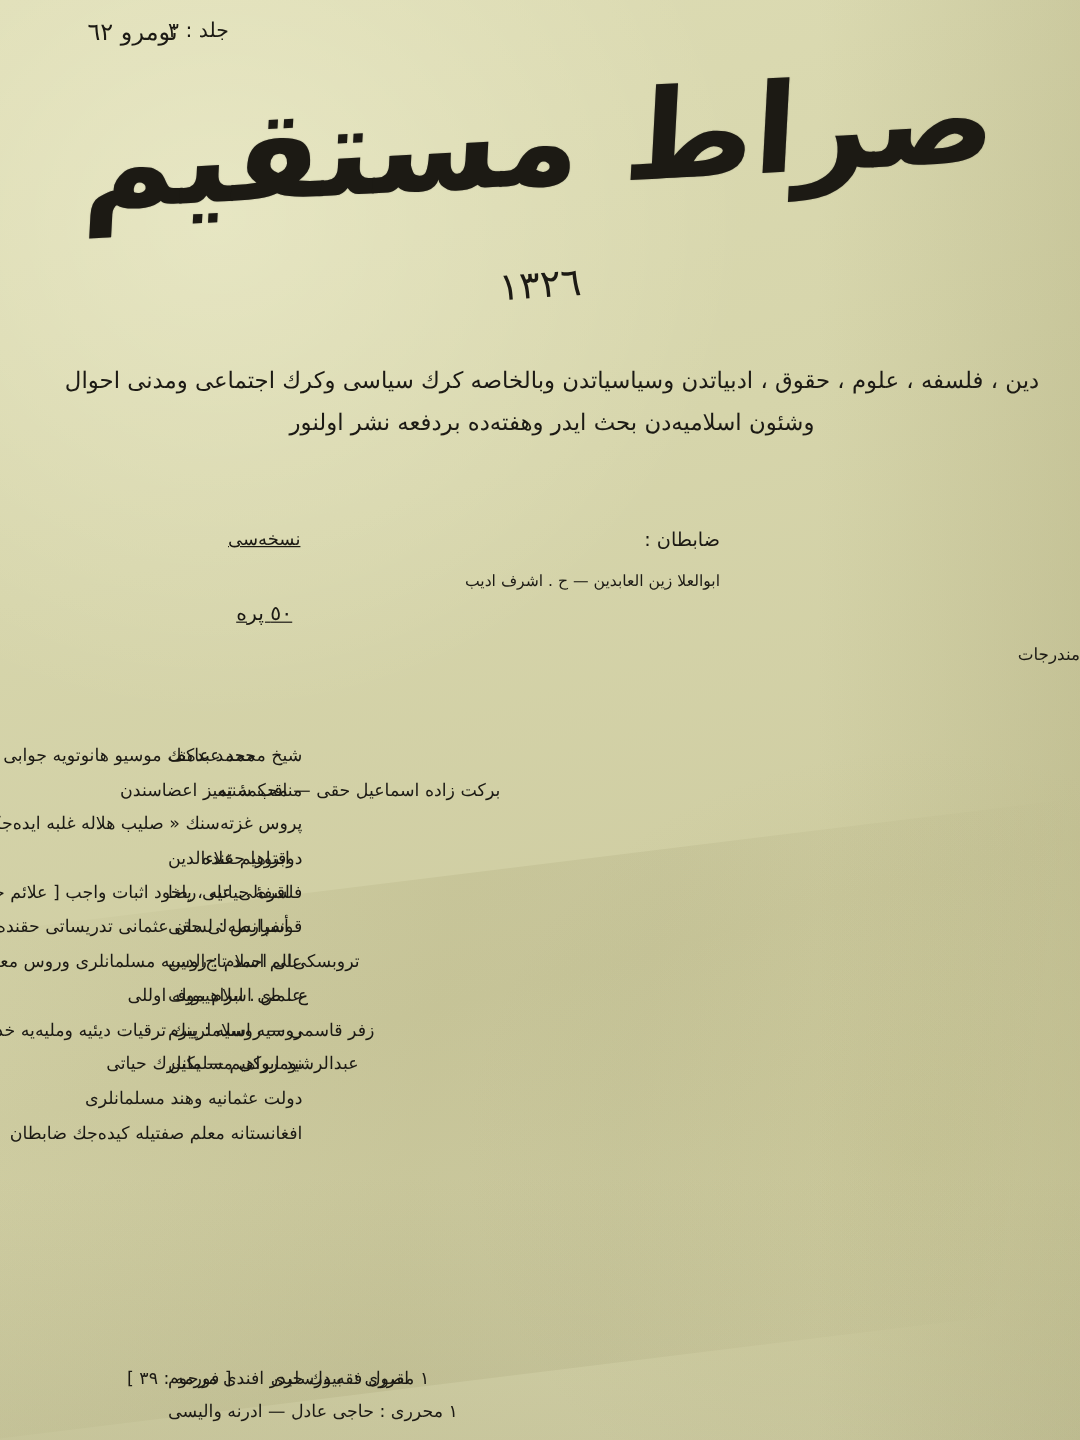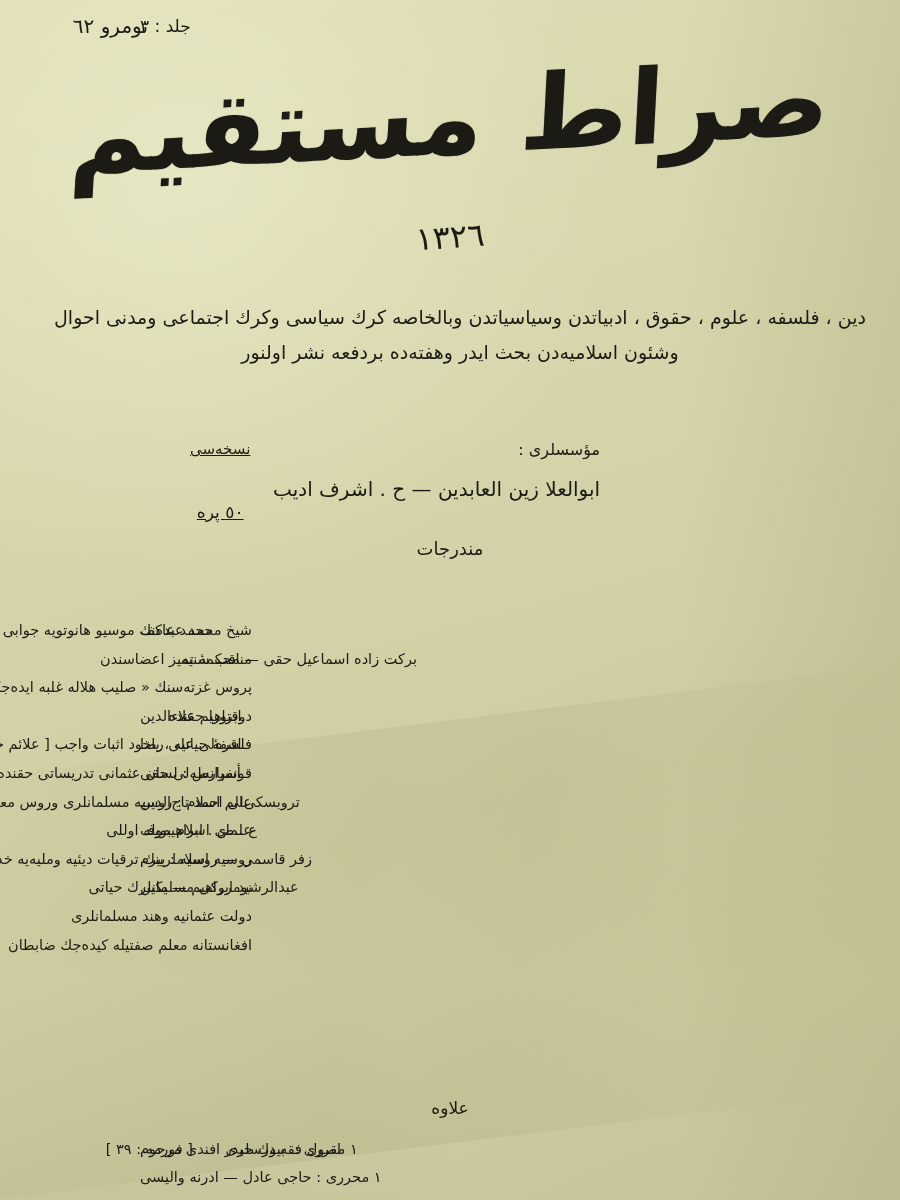--- a/index.html
+++ b/index.html
@@ -124,39 +124,39 @@
     direction: rtl;
     font-size: 16px;
   }
   .founders {
     position: absolute;
     right: 300px;
     top: 0;
     text-align: right;
   }
   .founders .label { margin-bottom: 18px; }
-  .founders .names { white-space: nowrap; font-size: 20px; }
+  .founders .names { white-space: nowrap; font-size: 13px; }
   .price {
     position: absolute;
     left: 190px;
     top: 0;
     text-align: center;
     direction: rtl;
     text-decoration: underline;
   }
   .price .label { font-size: 15px; margin-bottom: 14px; }
   .price .value { font-size: 17px; letter-spacing: 1px; margin-top: 44px; }
 
   
   .contents-heading {
     position: absolute;
     top: 538px;
     left: 0; right: 0;
-    text-align: center;
-    font-size: 18px;
+    text-align: right;
+    font-size: 14px;
     direction: rtl;
   }
 
   
   .contents {
     position: absolute;
     top: 622px;
     left: 0; right: 0;
     direction: rtl;
     font-size: 14.5px;
@@ -238,21 +238,21 @@
     <div class="masthead-year">١٣٢٦</div>
   </div>
 
   <div class="subtitle">
     <div>دين ، فلسفه ، علوم ، حقوق ، ادبياتدن وسياسياتدن وبالخاصه كرك سياسى وكرك اجتماعى ومدنى احوال</div>
     <div>وشئون اسلاميه‌دن بحث ايدر وهفته‌ده بردفعه نشر اولنور</div>
   </div>
 
   <div class="meta-row">
     <div class="founders">
-      <div class="label">مؤسسلرى :</div>
+      <div class="label">ضابطان :</div>
       <div class="names">ابوالعلا زين العابدين — ح . اشرف اديب</div>
     </div>
     <div class="price">
       <div class="label">نسخه‌سى</div>
       <div class="value">٥٠ پره</div>
     </div>
   </div>
 
   <div class="contents-heading">مندرجات</div>
 
@@ -300,21 +300,20 @@
     <div class="c-row">
       <span class="c-title">دولت عثمانيه وهند مسلمانلرى</span>
       <span class="c-author"></span>
     </div>
     <div class="c-row">
       <span class="c-title">افغانستانه معلم صفتيله كيده‌جك ضابطان</span>
       <span class="c-author"></span>
     </div>
   </div>
 
-  <div class="supplement-heading">علاوه</div>
   <div class="supplement">
     <div class="s-left">
       <div>
         <span>اصول فقه درسلرى</span>
         <span class="forma" style="margin-right:28px;">[ فورمه : ٣٩ ]</span>
       </div>
     </div>
     <div class="s-right">
       <div>١ مقررى :. بيوك حيدر افندى مرحوم</div>
       <div>١ محررى : حاجى عادل — ادرنه واليسى</div>

